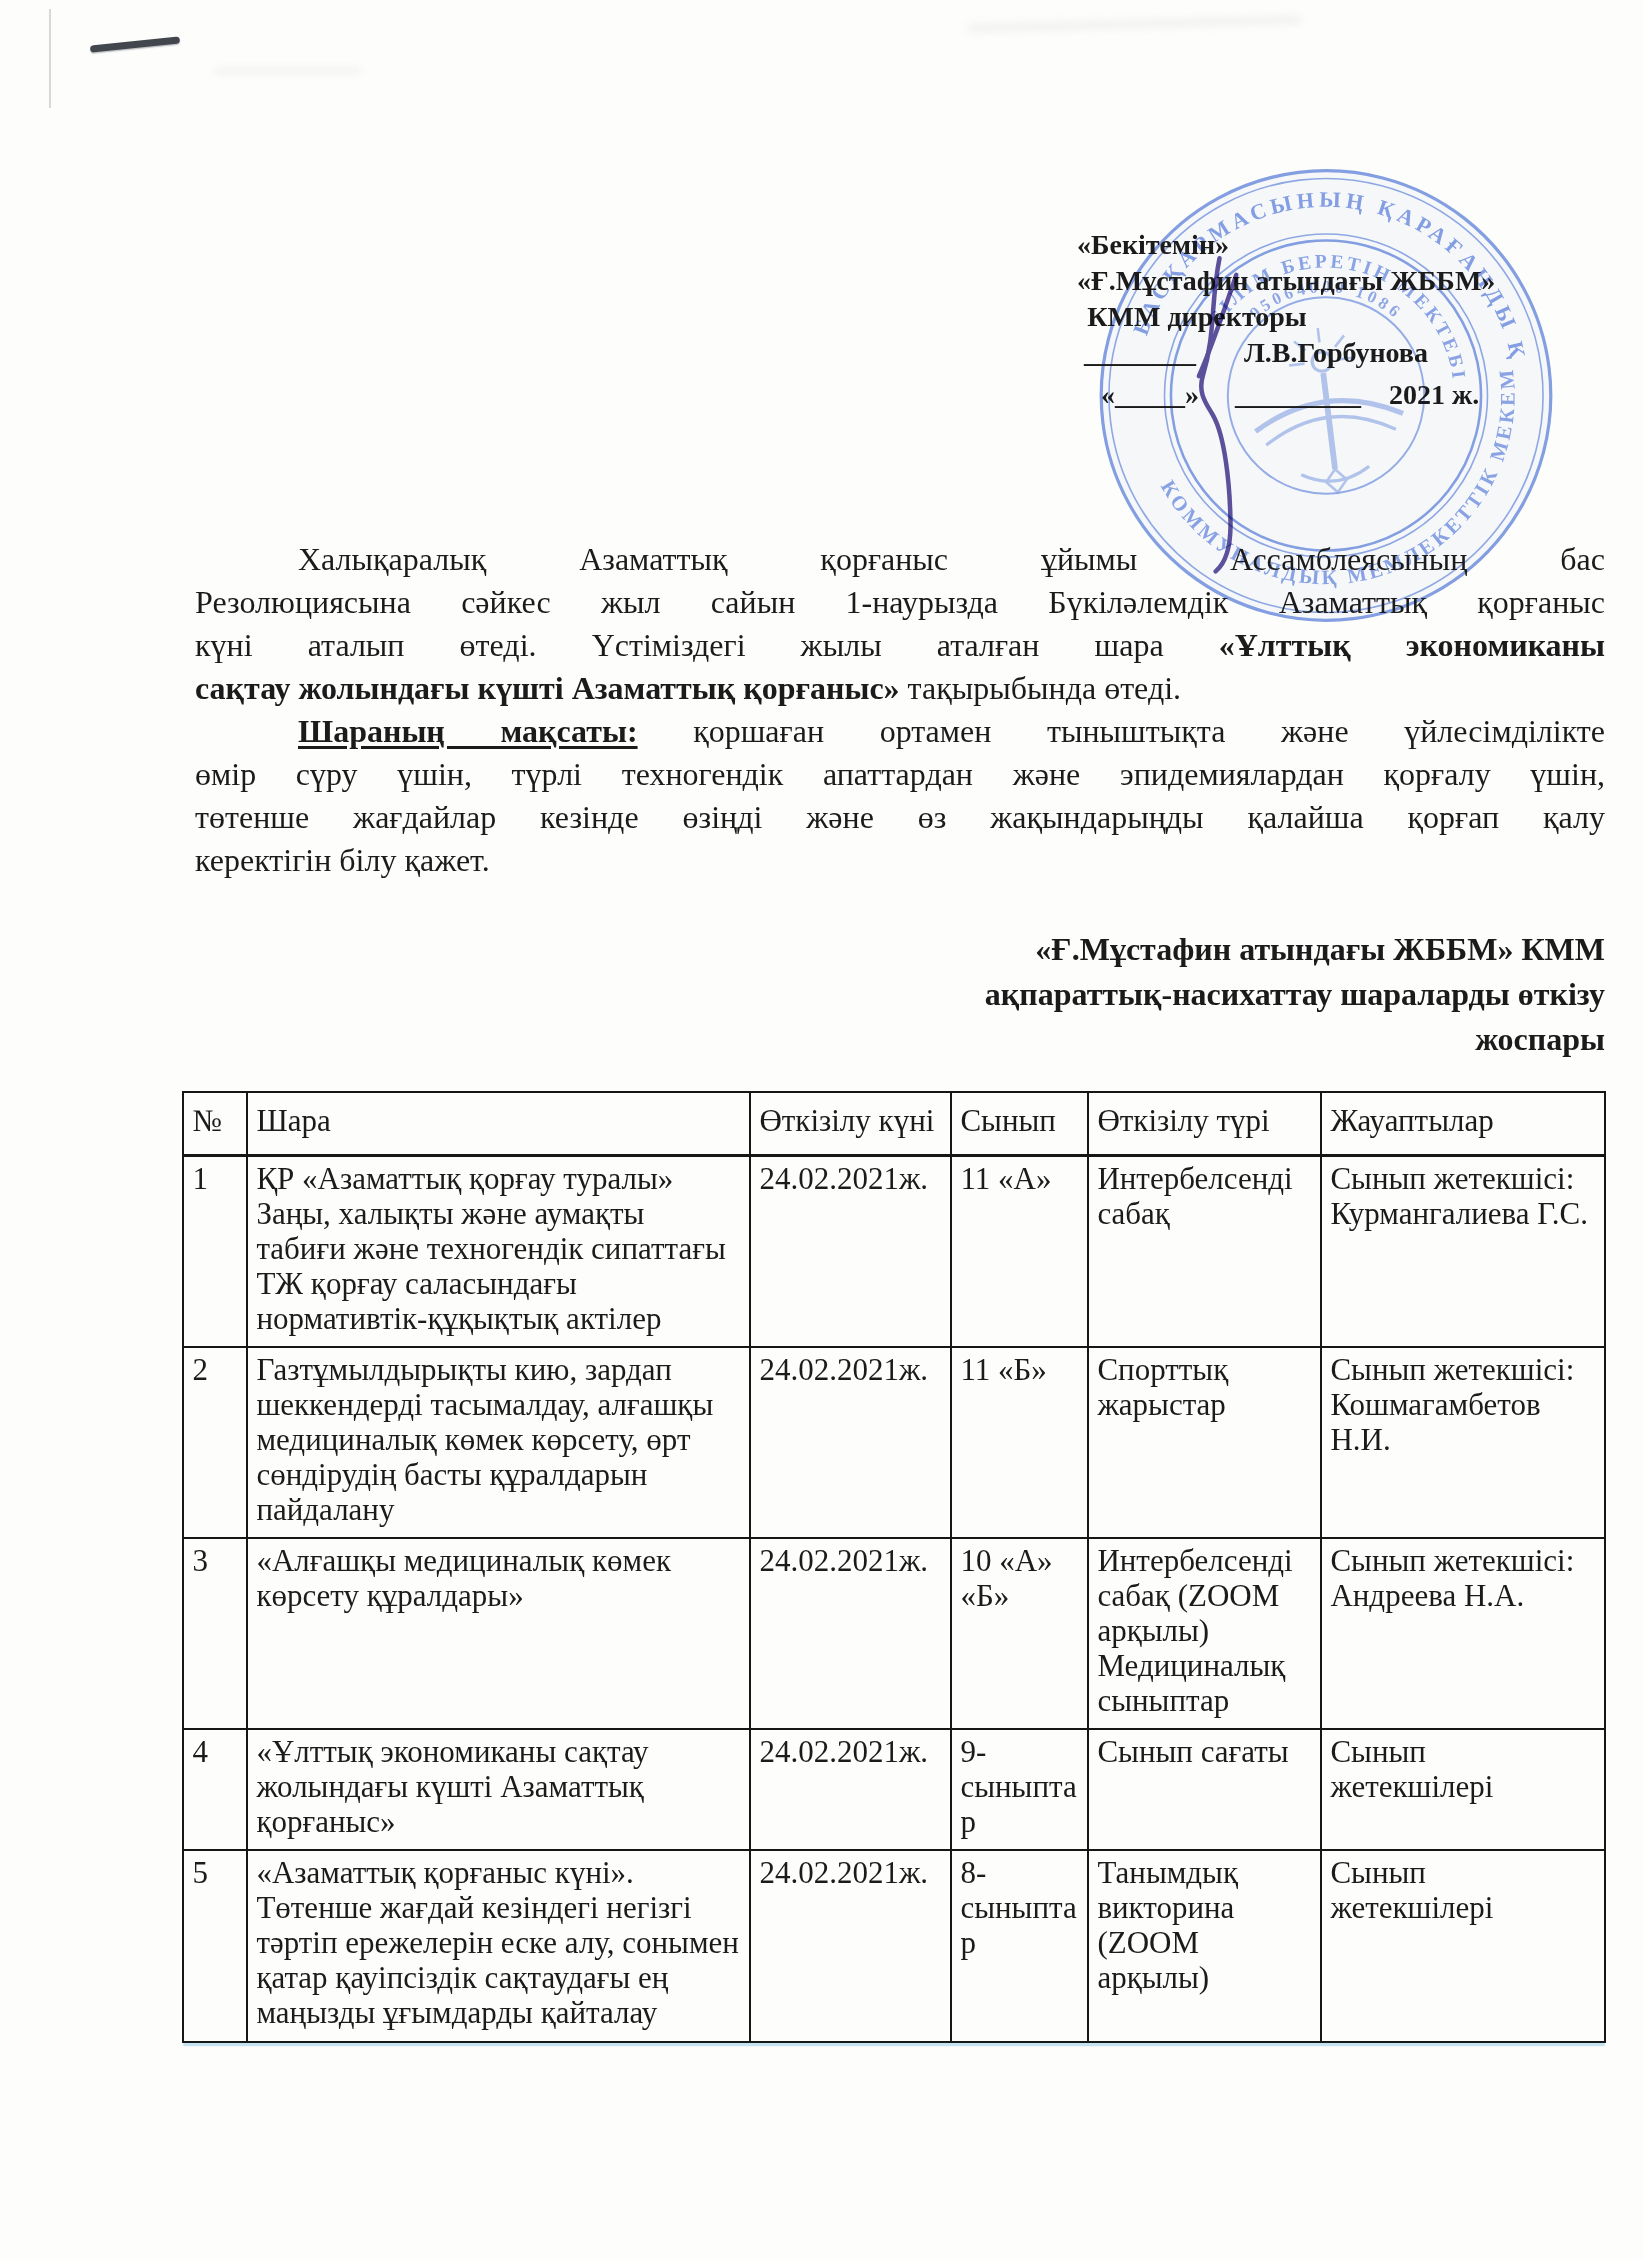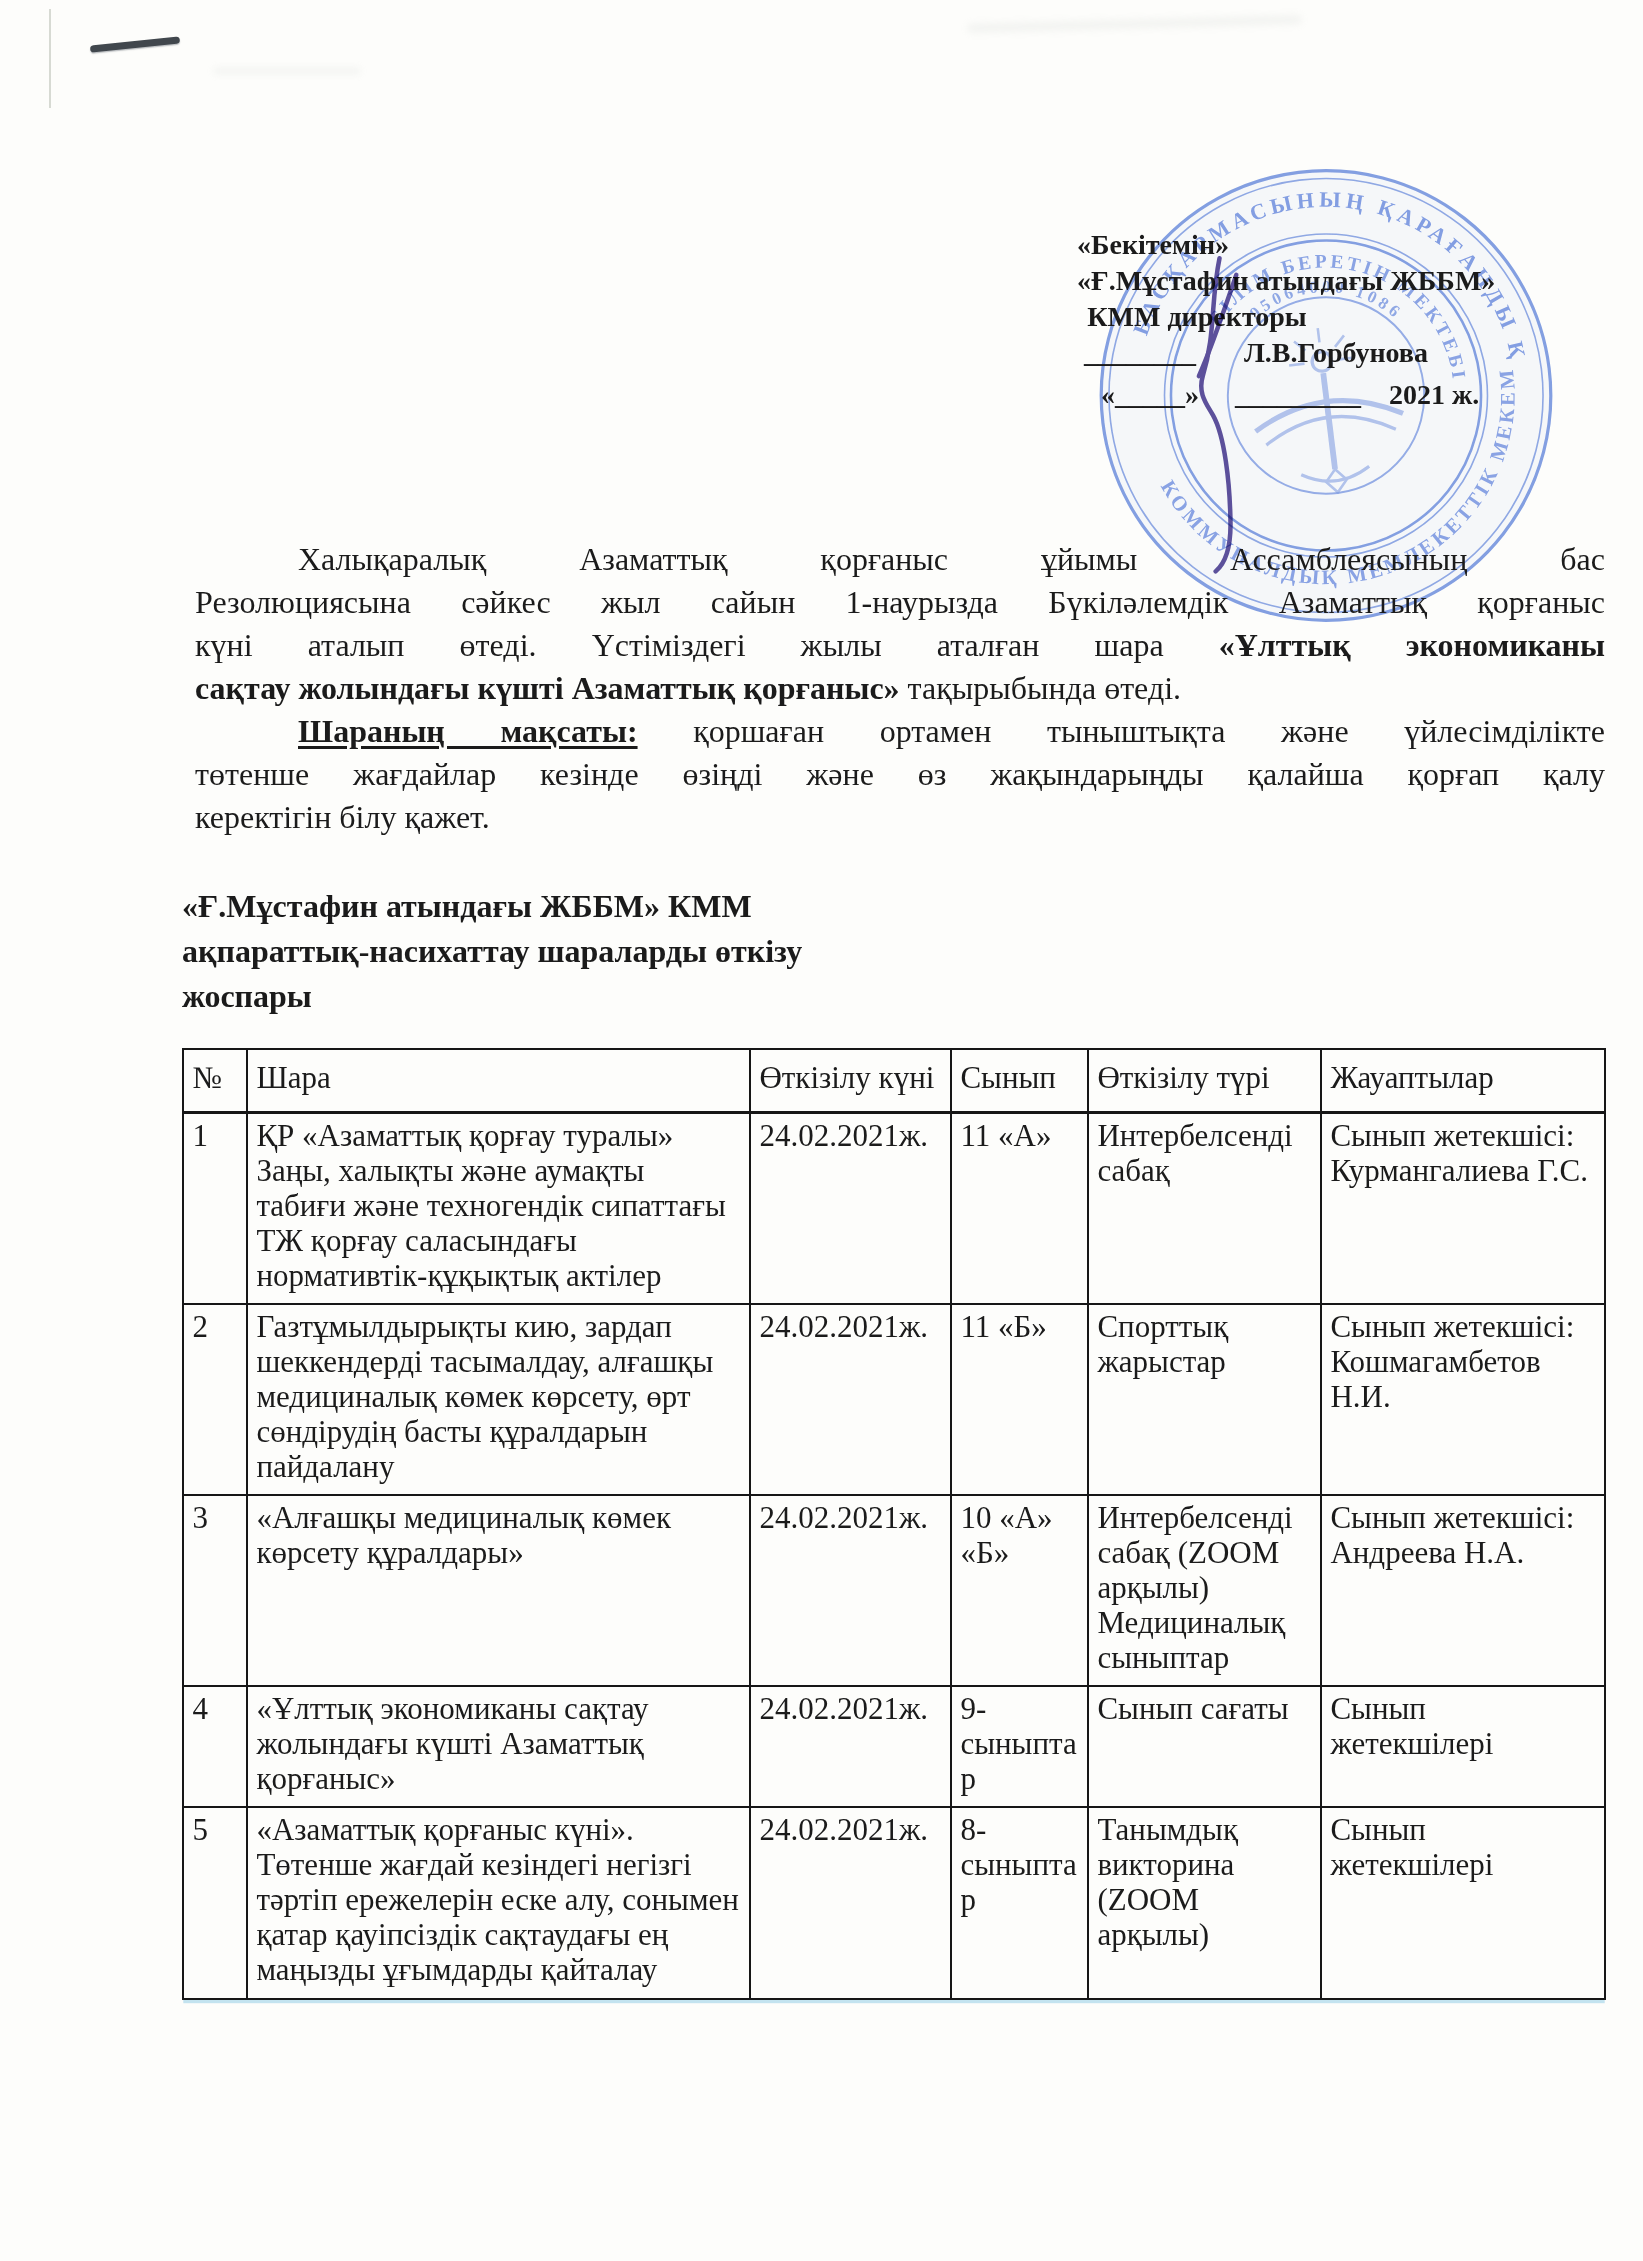--- a/index.html
+++ b/index.html
@@ -41,21 +41,21 @@
   .approval .year{margin-left:28px;}
   
   .content{position:absolute;left:182px;top:0;width:1423px;z-index:2;}
   .para{font-size:32px;line-height:43px;margin-left:13px;}
   .para .pline{text-align:justify;}
   .para .jlast{text-align-last:justify;}
   .indent{text-indent:103px;}
   .b{font-weight:bold;}
   .u{text-decoration:underline;text-decoration-thickness:2.6px;text-underline-offset:3.9px;}
   .p1{margin-top:538px;}
-  .plan-heading{margin-top:45px;font-size:32px;font-weight:bold;line-height:45px;margin-bottom:29px;}
+  .plan-heading{margin-top:45px;font-size:32px;font-weight:bold;line-height:45px;margin-bottom:29px;text-align:right;}
   
   table.plan{
     border-collapse:collapse;width:1423px;table-layout:fixed;
     font-size:31px;line-height:35px;
     box-shadow:0 4.5px 0 -1.3px rgba(125,195,225,.45);
   }
   table.plan td,table.plan th{
     border:2.6px solid #161616;vertical-align:top;
     padding:3.9px 8.4px 10.3px 8.4px;font-weight:normal;text-align:left;
   }
@@ -131,20 +131,21 @@
 
     <div class="para p1">
       <div class="pline jlast indent"><span>Халықаралық Азаматтық қорғаныс ұйымы Ассамблеясының бас</span></div>
       <div class="pline jlast"><span>Резолюциясына сәйкес жыл сайын 1-наурызда Бүкіләлемдік Азаматтық қорғаныс</span></div>
       <div class="pline jlast"><span>күні аталып өтеді. Үстіміздегі жылы аталған шара </span><span class="b">«Ұлттық экономиканы</span></div>
       <div class="pline"><span class="b">сақтау жолындағы күшті Азаматтық қорғаныс»</span><span> тақырыбында өтеді.</span></div>
     </div>
 
     <div class="para p2">
       <div class="pline jlast indent"><span class="b u">Шараның мақсаты:</span><span> қоршаған ортамен тыныштықта және үйлесімділікте</span></div>
+      <div class="pline jlast"><span>өмір сүру үшін, түрлі техногендік апаттардан және эпидемиялардан қорғалу үшін,</span></div>
       <div class="pline jlast"><span>төтенше жағдайлар кезінде өзіңді және өз жақындарыңды қалайша қорғап қалу</span></div>
       <div class="pline"><span>керектігін білу қажет.</span></div>
     </div>
 
     <div class="plan-heading">
       <div>«Ғ.Мұстафин атындағы ЖББМ» КММ</div>
       <div>ақпараттық-насихаттау шараларды өткізу</div>
       <div>жоспары</div>
     </div>
 

